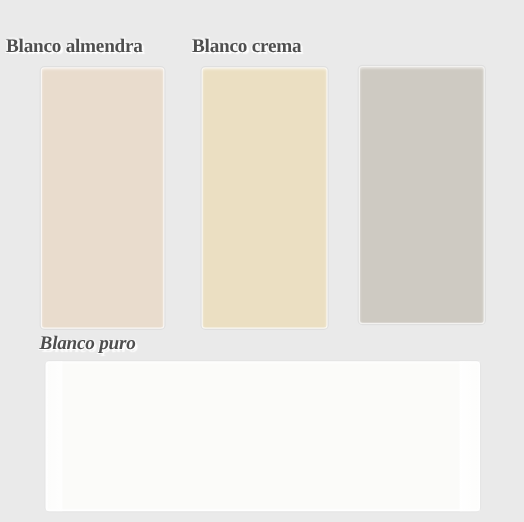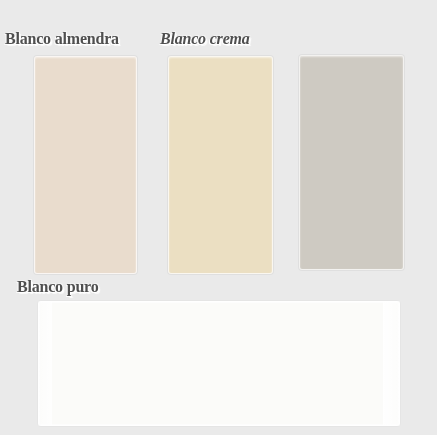--- a/index.html
+++ b/index.html
@@ -49,23 +49,23 @@
     border-radius: 3px;
     box-sizing: border-box;
     border: 1px solid rgba(255,255,255,0.75);
     box-shadow:
       0 0 0 1px rgba(0,0,0,0.045),
       inset 0 1px 2px rgba(255,255,255,0.55);
   }
 
   
   #label-almendra { position: absolute; left: 5px;   top: 7px; }
-  #label-crema    { position: absolute; left: 160px; top: 7px; font-style: italic; }
+  #label-crema    { position: absolute; left: 160px; top: 7px; }
   #label-perla    { position: absolute; left: 292px; top: 7px; }
-  #label-puro     { position: absolute; left: 17px;  top: 255px; }
+  #label-puro     { position: absolute; left: 33px;  top: 255px; font-style: italic; }
 
   
   #swatch-almendra { left: 34px;  top: 33px;  width: 103px; height: 218px; }
   #swatch-crema    { left: 168px; top: 33px;  width: 105px; height: 218px; }
   #swatch-perla    { left: 299px; top: 32px;  width: 105px; height: 215px; }
 
   
   #swatch-puro {
     left: 38px;
     top: 278px;

